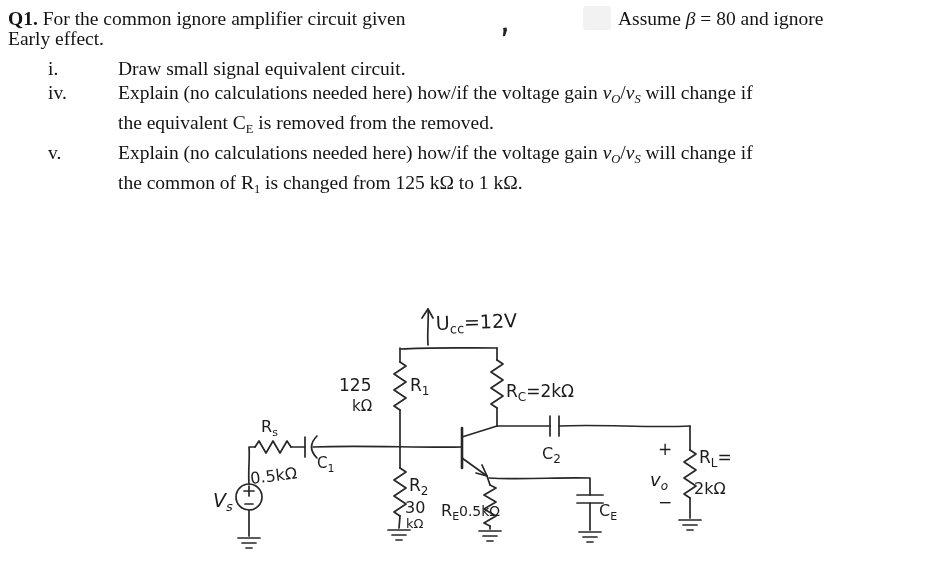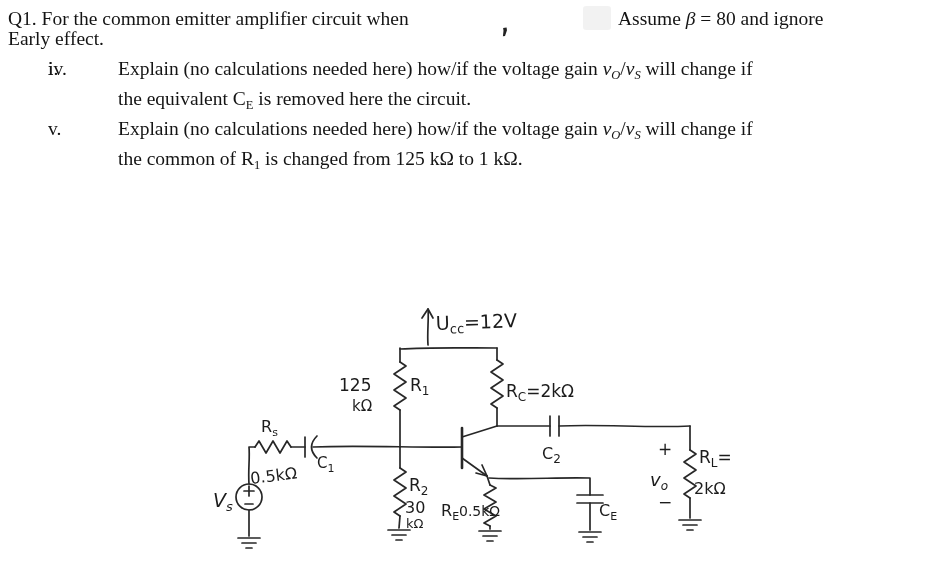--- a/index.html
+++ b/index.html
@@ -2,21 +2,21 @@
 <html><head>
 <meta charset="utf-8">
 <style>
   html,body{margin:0;padding:0;}
   body{
     width:948px;height:576px;position:relative;background:#ffffff;
     font-family:"Liberation Serif", serif;color:#141414;overflow:hidden;
   }
   .abs{position:absolute;}
   .line1{left:8px;top:8px;font-size:19.5px;}
-  .qbold{font-weight:normal;}
+  .qbold{font-weight:bold;}
   .assume{left:618px;top:8px;font-size:19.5px;}
   .line2{left:8px;top:28px;font-size:19.5px;}
   .hand-mark{
     left:498px;top:0px;font-size:34px;color:#222;
     font-family:"DejaVu Sans", sans-serif;transform:rotate(-8deg);
   }
   .smudge{left:583px;top:6px;width:28px;height:24px;background:#ededed;border-radius:3px;opacity:.7;}
   .list{left:0;top:57px;width:948px;}
   .row{position:relative;padding-left:118px;padding-right:10px;font-size:19.5px;line-height:24px;}
   .numeral{position:absolute;left:48px;}
@@ -24,45 +24,46 @@
   .sub{font-size:12.5px;font-style:italic;vertical-align:-4px;}
   .subr{font-size:12.5px;vertical-align:-4px;}
   svg.circuit{position:absolute;left:0;top:0;}
   .wire{stroke:#272727;stroke-width:1.7;fill:none;stroke-linecap:round;stroke-linejoin:round;}
   svg.circuit text{fill:#1c1c1c;font-family:"DejaVu Sans", sans-serif;}
 </style>
 </head>
 <body>
 
 <div class="abs line1">
-  <span class="qbold">Q1.</span><span> For the common emitter amplifier circuit when</span>
+  <span class="qbold">Q1.</span><span> For the common ignore amplifier circuit given</span>
 </div>
 
 <span class="abs hand-mark">,</span>
 
 <div class="abs smudge"></div>
 
 <div class="abs assume">
   <span>Assume </span><span class="var">β</span><span> = 80 and ignore</span>
 </div>
 
 <div class="abs line2">Early effect.</div>
 
 <div class="abs list">
 
   <div class="row">
     <span class="numeral">i.</span>
+    <span>Draw small signal equivalent circuit.</span>
   </div>
 
 
 
   <div class="row">
     <span class="numeral">iv.</span>
     <span>Explain (no calculations needed here) how/if the voltage gain </span><span class="var">v</span><span class="sub">O</span><span>/</span><span class="var">v</span><span class="sub">S</span><span> will change if</span><br>
-    <span>the equivalent C</span><span class="subr">E</span><span> is removed here the circuit.</span>
+    <span>the equivalent C</span><span class="subr">E</span><span> is removed from the removed.</span>
   </div>
 
   <div class="row">
     <span class="numeral">v.</span>
     <span>Explain (no calculations needed here) how/if the voltage gain </span><span class="var">v</span><span class="sub">O</span><span>/</span><span class="var">v</span><span class="sub">S</span><span> will change if</span><br>
     <span>the common of R</span><span class="subr">1</span><span> is changed from 125 kΩ to 1 kΩ.</span>
   </div>
 
 </div>
 

